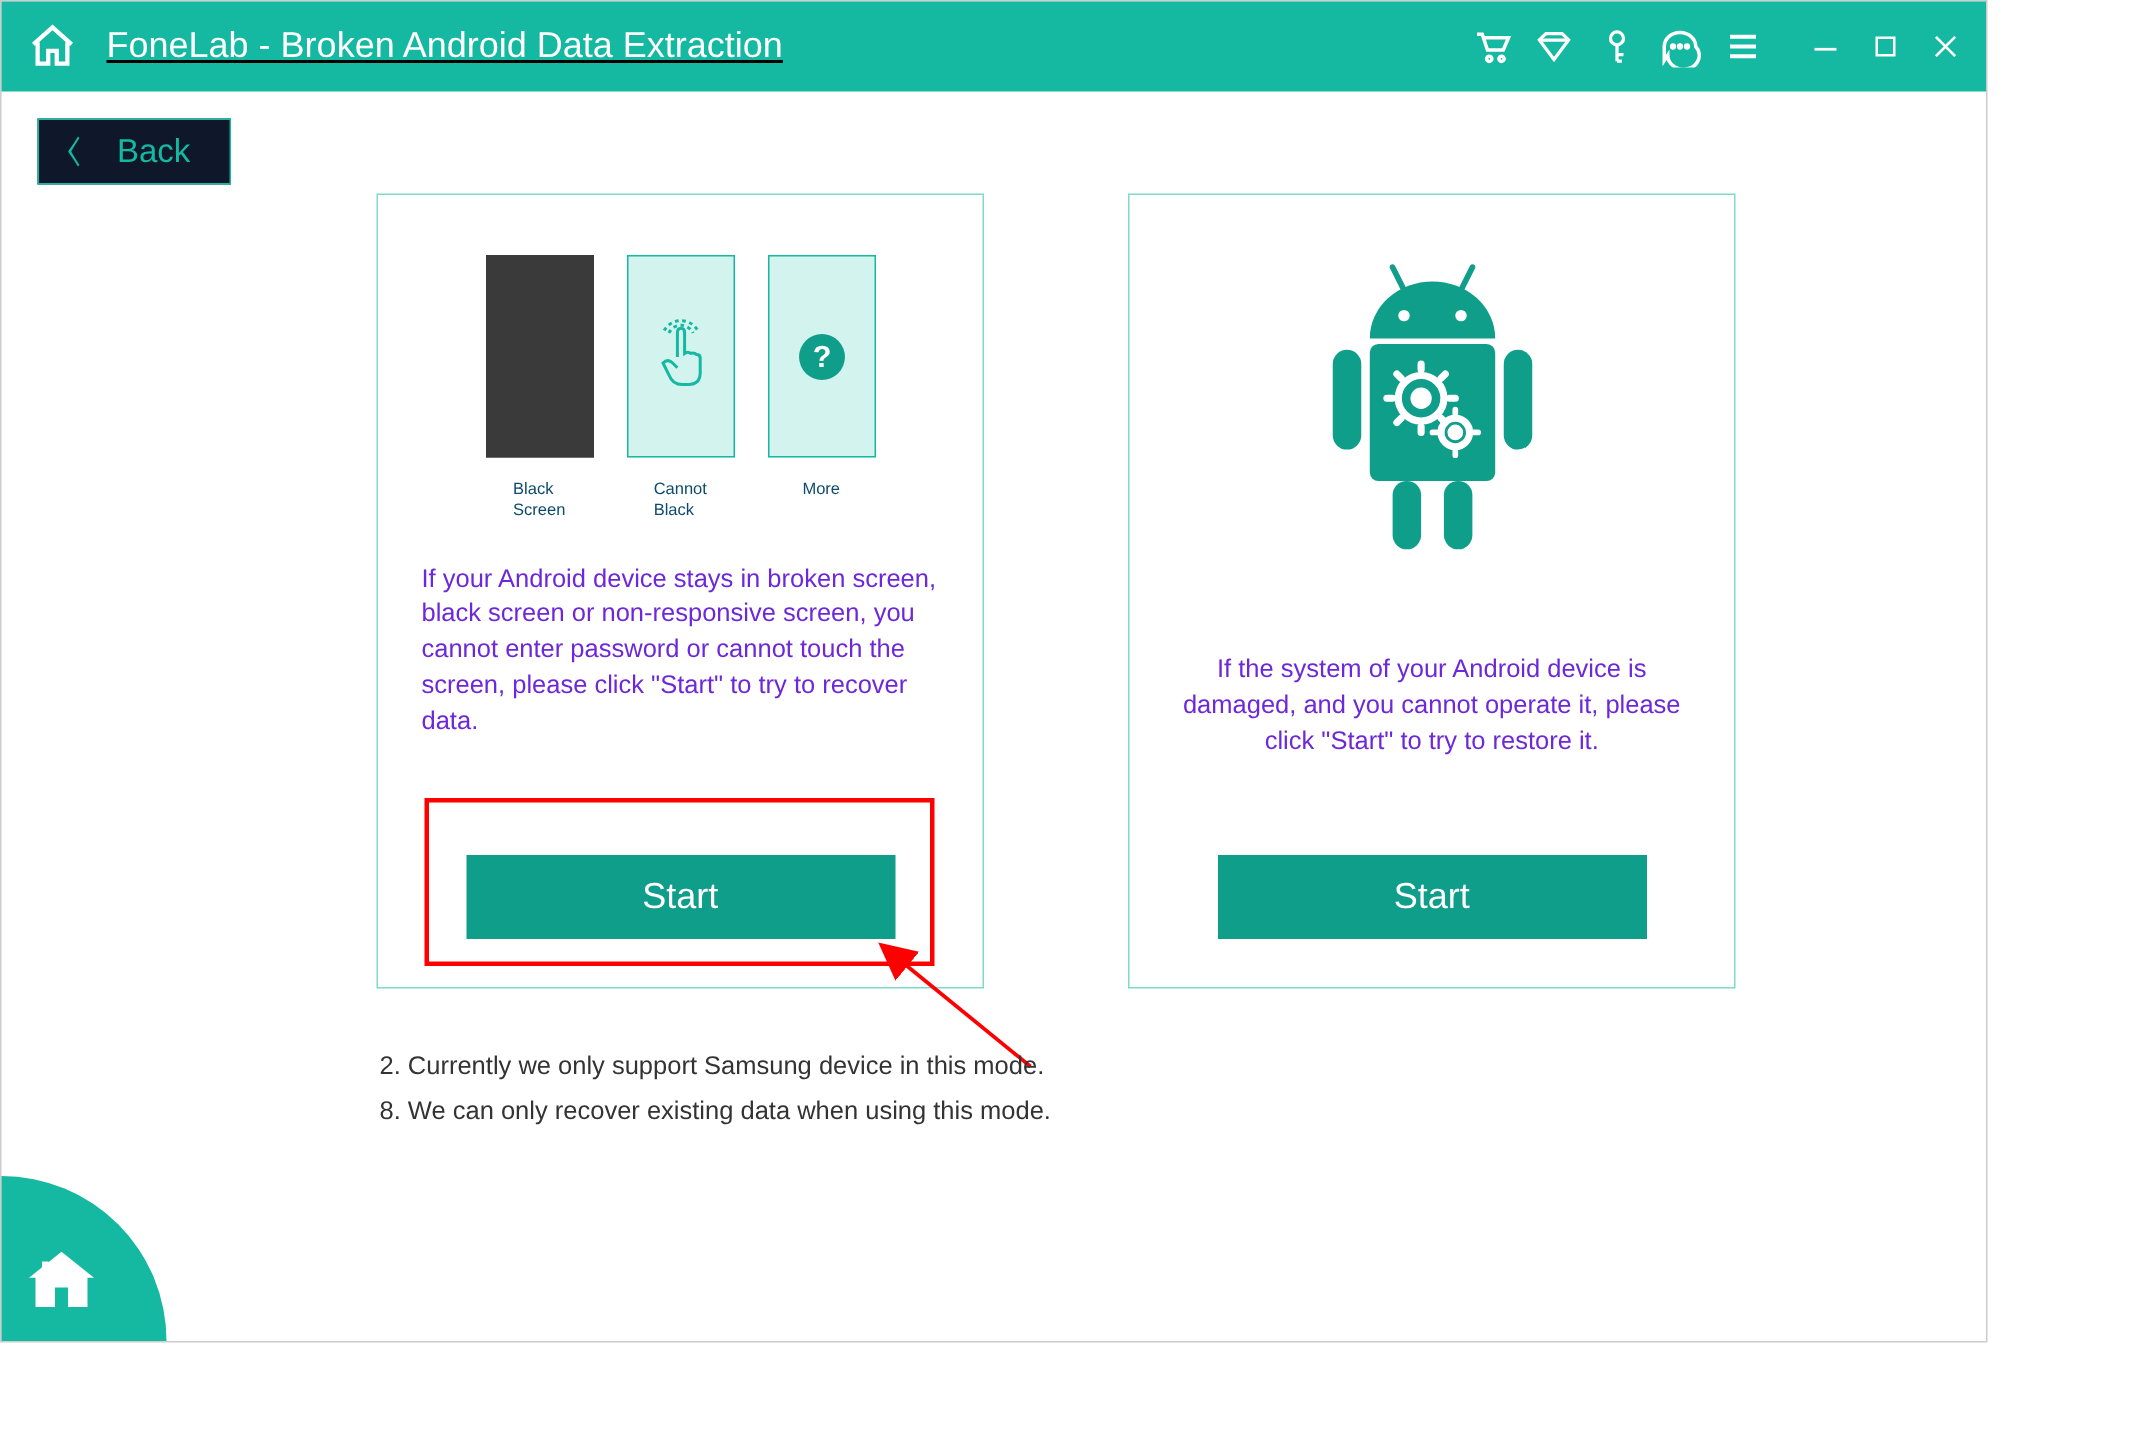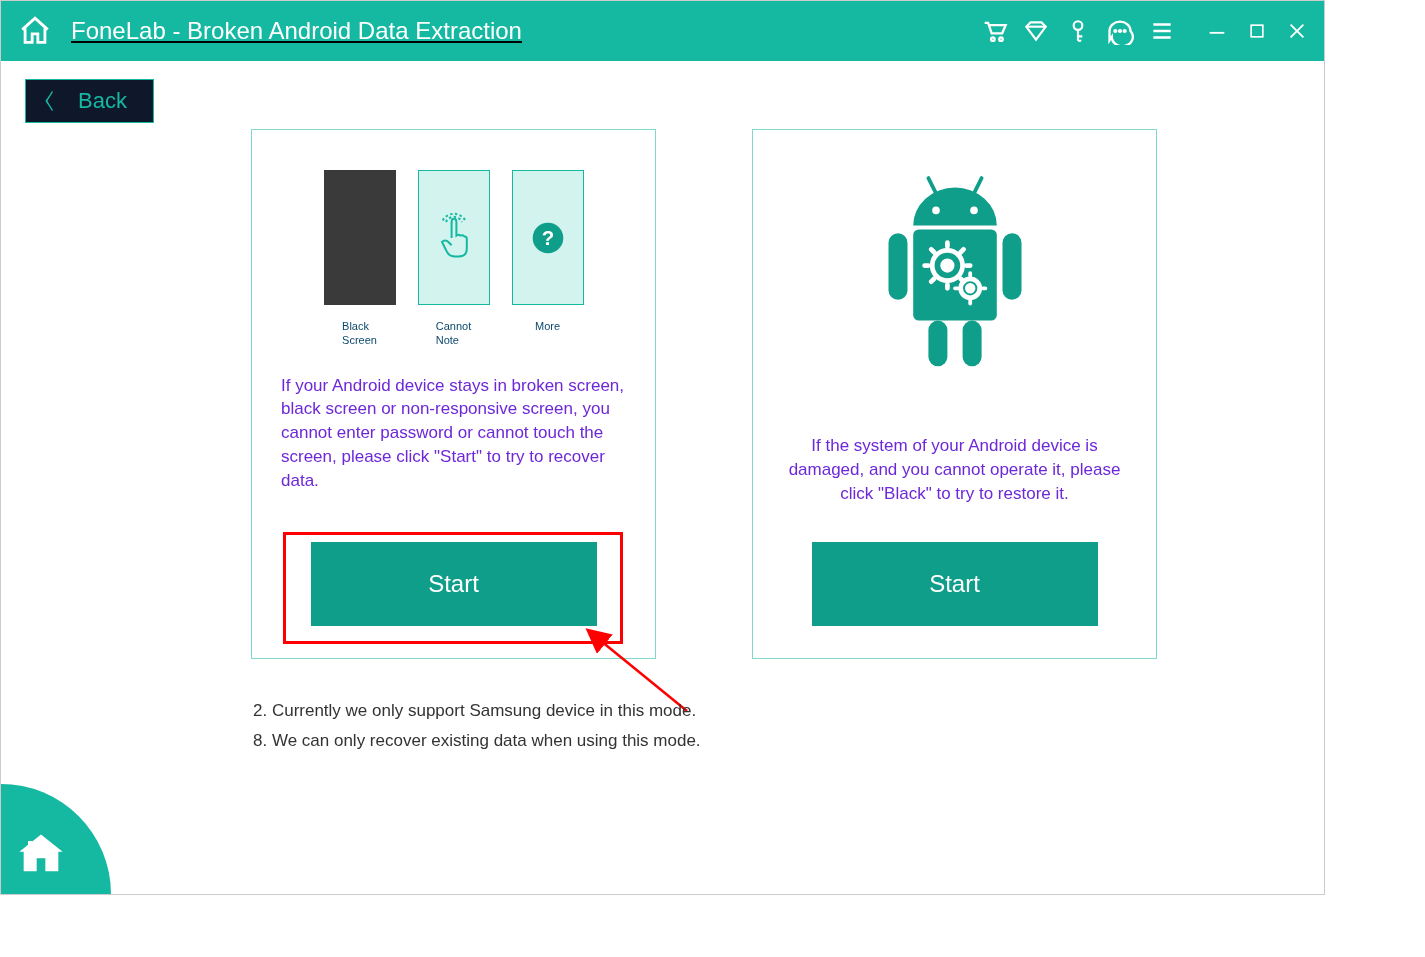--- a/index.html
+++ b/index.html
@@ -137,21 +137,21 @@
     .card2 .card-text {
       text-align: center;
       padding: 0 8px;
       margin-top: 30px;
     }
     .start-btn {
       background: #0f9e8a;
       color: #fff;
       font-size: 24px;
       border: none;
-      padding: 28px 0;
+      padding: 14px 0;
       width: 286px;
       margin: 0 auto;
       cursor: pointer;
       text-align: center;
       margin-top: auto;
       margin-bottom: 10px;
     }
     .red-box {
       position: absolute;
       border: 3px solid #f00;
@@ -278,21 +278,21 @@
         </div>
         <div class="scenario">
           <div class="tile">
             <svg viewBox="0 0 50 70" width="40" height="58" fill="none" stroke="#15b8a1" stroke-width="2.5">
               <path d="M22 35 V15 Q22 11 25 11 Q28 11 28 15 V32 Q31 30 33 32 Q36 31 38 33 Q41 33 41 36 V48 Q41 58 31 58 H26 Q18 58 15 50 L10 40 Q14 36 18 40 L22 44"></path>
               <path d="M15 15 A11 11 0 0 1 35 15" stroke-dasharray="3 3"></path>
               <path d="M11 13 A16 16 0 0 1 39 13" stroke-dasharray="3 3"></path>
             </svg>
           </div>
           <div class="scenario-label" style="white-space:pre-line">Cannot
-Note</div>
+Black</div>
         </div>
         <div class="scenario">
           <div class="tile">
             <svg viewBox="0 0 40 40" width="34" height="34">
               <circle cx="20" cy="20" r="18" fill="#0f9e8a"></circle>
               <text x="20" y="28" font-size="24" text-anchor="middle" fill="#fff" font-weight="bold">?</text>
             </svg>
           </div>
           <div class="scenario-label">More</div>
         </div>
@@ -319,21 +319,21 @@
           <g fill="none" stroke="#fff" stroke-width="5">
             <circle cx="92" cy="100" r="16"></circle>
             <circle cx="92" cy="100" r="5" fill="#fff"></circle>
             <path d="M92 80 L92 76 M92 120 L92 124 M72 100 L68 100 M112 100 L116 100 M78 86 L75 83 M106 86 L109 83 M78 114 L75 117 M106 114 L109 117" stroke-linecap="round"></path>
             <circle cx="116" cy="124" r="10"></circle>
             <circle cx="116" cy="124" r="3" fill="#fff"></circle>
             <path d="M116 111 L116 108 M116 137 L116 140 M103 124 L100 124 M129 124 L132 124" stroke-linecap="round" stroke-width="4"></path>
           </g>
         </svg>
       </div>
-      <div class="card-text">If the system of your Android device is damaged, and you cannot operate it, please click "Black" to try to restore it.</div>
+      <div class="card-text">If the system of your Android device is damaged, and you cannot operate it, please click "Start" to try to restore it.</div>
       <div class="start-btn">Start</div>
     </div>
   </div>
 
   <div class="red-box"></div>
   <svg class="arrow" width="130" height="120">
     <defs>
       <marker id="ah" markerWidth="12" markerHeight="12" refX="2" refY="5" orient="auto">
         <path d="M0 0 L10 5 L0 10 Z" fill="#f00"></path>
       </marker>

